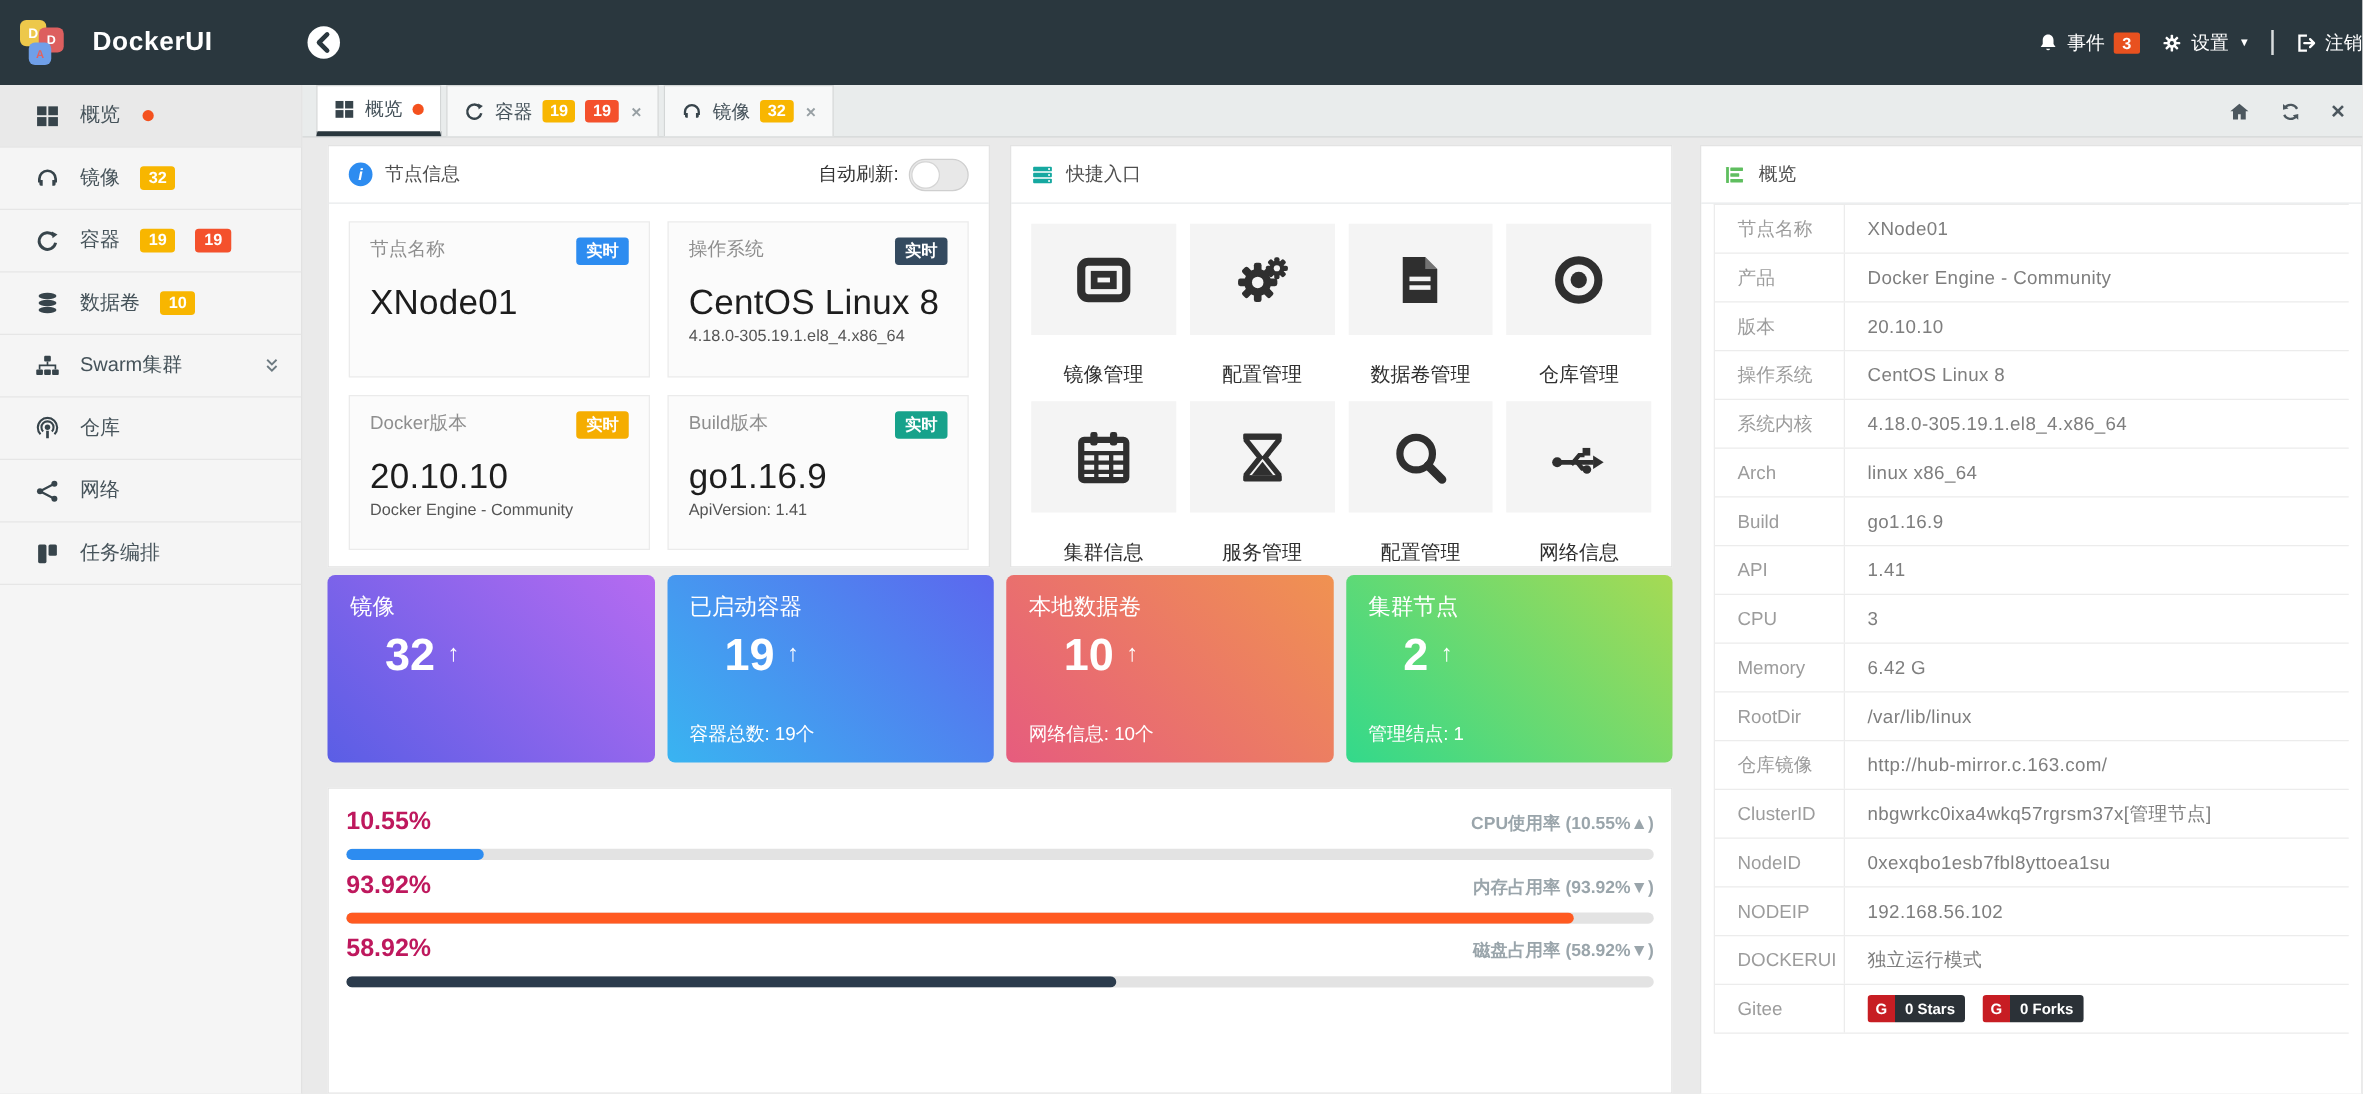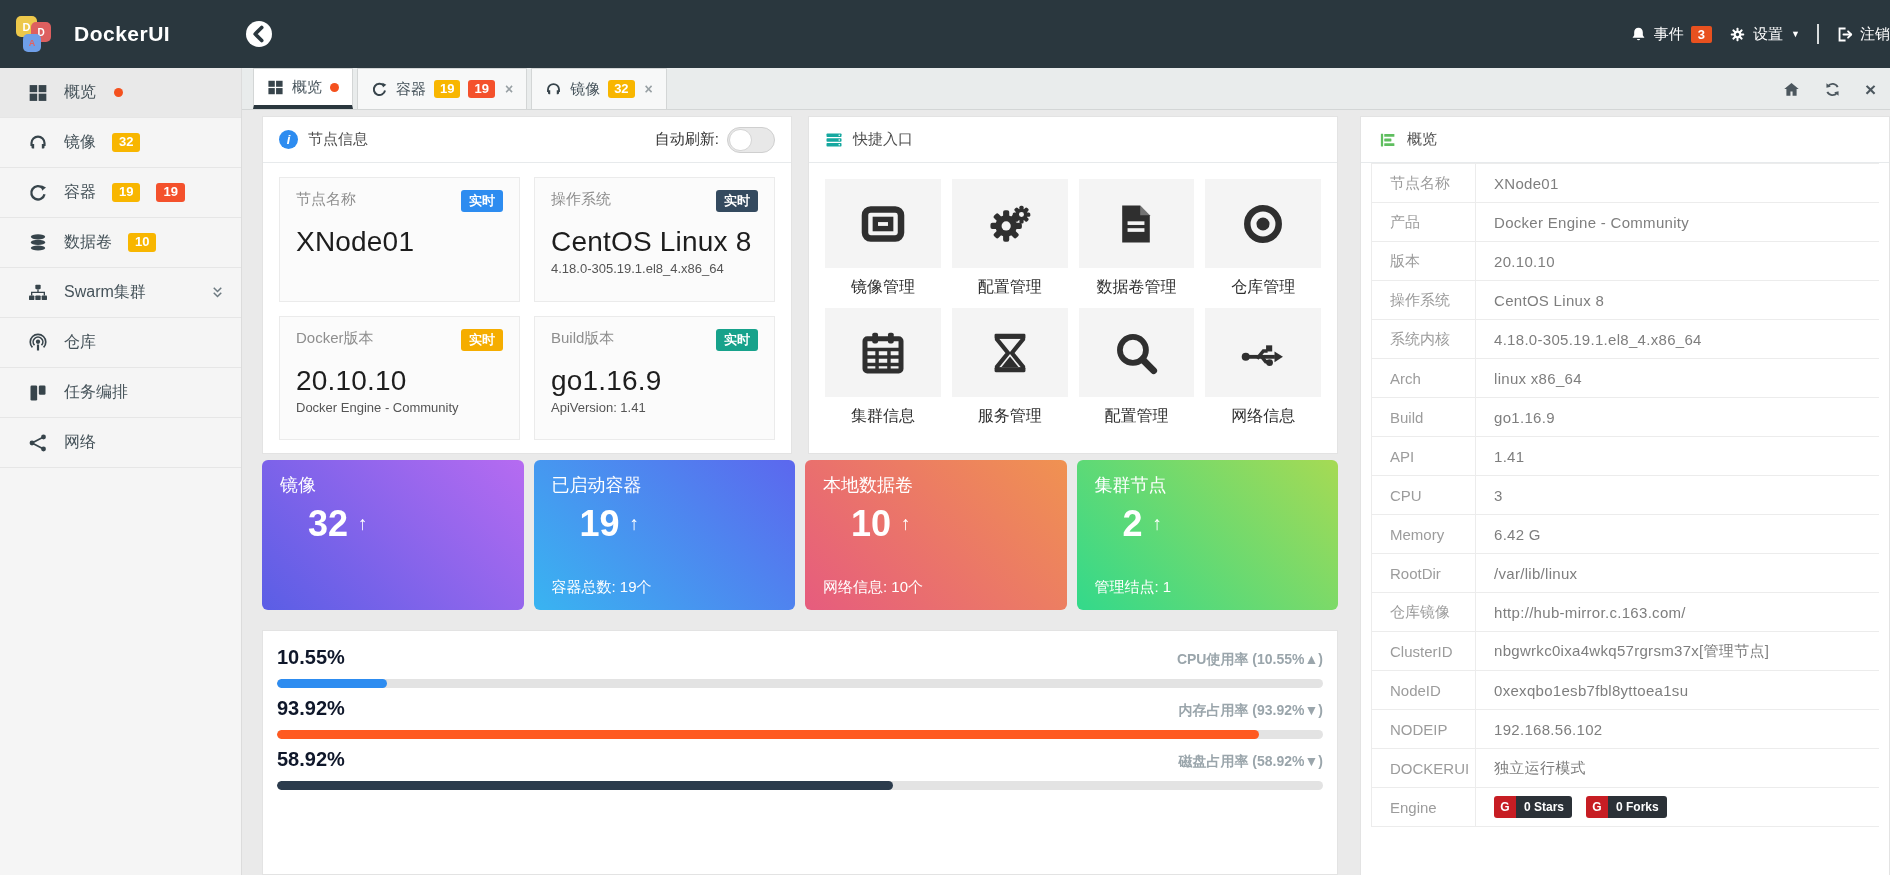--- a/index.html
+++ b/index.html
@@ -77,36 +77,36 @@
   .ncard-label { color:#8e8e8e; font-size:15px; }
   .rt-badge { color:#fff; font-size:13px; font-weight:bold; padding:2px 8px; border-radius:3px; }
   .ncard-value { font-size:28px; color:#1d1d1d; margin-top:14px; letter-spacing:.2px; }
   .ncard-sub { font-size:13px; color:#555; margin-top:3px; }
 
   
   .qgrid { padding:16px 16px 0; display:grid; grid-template-columns:repeat(4,1fr); column-gap:11px; row-gap:10px; }
   .qcell { display:flex; flex-direction:column; align-items:center; cursor:pointer; }
   .qtile { width:100%; height:89px; background:#f4f4f4; display:flex; align-items:center; justify-content:center; color:#2f2f2f; }
   .qtile svg { width:46px; height:46px; }
-  .qlabel { font-size:16px; color:#2f2f2f; margin-top:9px; }
+  .qlabel { font-size:16px; color:#2f2f2f; margin-top:22px; }
 
   
   .stat-row { display:flex; gap:10px; margin-top:6px; height:150px; flex:none; }
   .scard { flex:1; border-radius:6px; color:#fff; padding:13px 18px; display:flex; flex-direction:column; }
   .scard-title { font-size:18px; }
   .scard-num { margin-top:6px; margin-left:28px; font-size:36px; font-weight:bold; display:flex; align-items:center; gap:10px; }
   .scard-arrow { font-size:19px; font-weight:bold; }
   .scard-sub { margin-top:auto; font-size:15px; }
 
   
   .res-panel { margin-top:20px; flex:1; }
   .res-body { padding:6px 14px 0; }
   .res-block { margin-top:9px; }
   .res-top { display:flex; align-items:baseline; justify-content:space-between; }
-  .res-pct { font-size:20px; font-weight:bold; color:#0f172a; }
+  .res-pct { font-size:20px; font-weight:bold; color:#be185d; }
   .res-label { font-size:14px; font-weight:bold; color:#9aa5ab; }
   .res-track { margin-top:10px; height:9px; background:#e3e3e3; border-radius:5px; overflow:hidden; }
   .res-fill { height:100%; border-radius:5px; }
 
   
   .right-panel { width:530px; flex:none; background:#fff; border:1px solid #e3e3e3; margin:6px 0 0 12px; height:880px; }
   .ov-table { margin:0 10px; border-left:1px solid #ececec; border-top:1px solid #ececec; }
   .ov-row { display:flex; border-bottom:1px solid #ececec; min-height:39px; align-items:center; }
   .ov-label { width:104px; flex:none; padding-left:18px; font-size:15px; color:#9c9c9c; align-self:stretch; display:flex; align-items:center; border-right:1px solid #ececec; }
   .ov-value { padding:0 10px 0 18px; font-size:15px; color:#7e7e7e; letter-spacing:.3px; overflow:hidden; white-space:nowrap; }
@@ -241,36 +241,36 @@
             <path d="M7.8 14.7a5.8 5.8 0 1 1 8.4 0"></path>
             <path d="M5.3 17.3a9.3 9.3 0 1 1 13.4 0"></path>
             <path d="M12 13.8V21" stroke-width="2.6"></path>
           </svg>
         </span>
         <span>仓库</span>
       </div>
       <div class="side-item ">
         <span class="side-icon">
           <svg viewBox="0 0 24 24" fill="currentColor">
-            <rect x="3" y="3" width="8" height="18" rx="1.5"></rect>
-            <rect x="13" y="3" width="8" height="11" rx="1.5"></rect>
-          </svg>
-        </span>
-        <span>任务编排</span>
-      </div>
-      <div class="side-item ">
-        <span class="side-icon">
-          <svg viewBox="0 0 24 24" fill="currentColor">
             <circle cx="4.8" cy="12" r="2.9"></circle>
             <circle cx="18.6" cy="4.8" r="2.9"></circle>
             <circle cx="18.6" cy="19.2" r="2.9"></circle>
             <path d="M4.8 12L18.6 4.8M4.8 12l13.8 7.2" stroke="currentColor" stroke-width="2.1" fill="none"></path>
           </svg>
         </span>
         <span>网络</span>
+      </div>
+      <div class="side-item ">
+        <span class="side-icon">
+          <svg viewBox="0 0 24 24" fill="currentColor">
+            <rect x="3" y="3" width="8" height="18" rx="1.5"></rect>
+            <rect x="13" y="3" width="8" height="11" rx="1.5"></rect>
+          </svg>
+        </span>
+        <span>任务编排</span>
       </div>
     </div>
 
   <div class="main-col">
 
     <div class="tabbar">
       <div id="tabs" style="display:flex;align-items:flex-end;">
           <div class="tab active">
             <span class="tab-icon">
               <svg viewBox="0 0 24 24" fill="currentColor">
@@ -647,21 +647,21 @@
             </div>
             <div class="ov-row">
               <div class="ov-label">NODEIP</div>
               <div class="ov-value">192.168.56.102</div>
             </div>
             <div class="ov-row">
               <div class="ov-label">DOCKERUI</div>
               <div class="ov-value">独立运行模式</div>
             </div>
             <div class="ov-row">
-              <div class="ov-label">Engine</div>
+              <div class="ov-label">Gitee</div>
               <div class="gitee-badges">
                 <span class="gbadge">
                   <span class="gi">G</span>
                   <span class="gt">0 Stars</span>
                 </span>
                 <span class="gbadge">
                   <span class="gi">G</span>
                   <span class="gt">0 Forks</span>
                 </span>
               </div>

